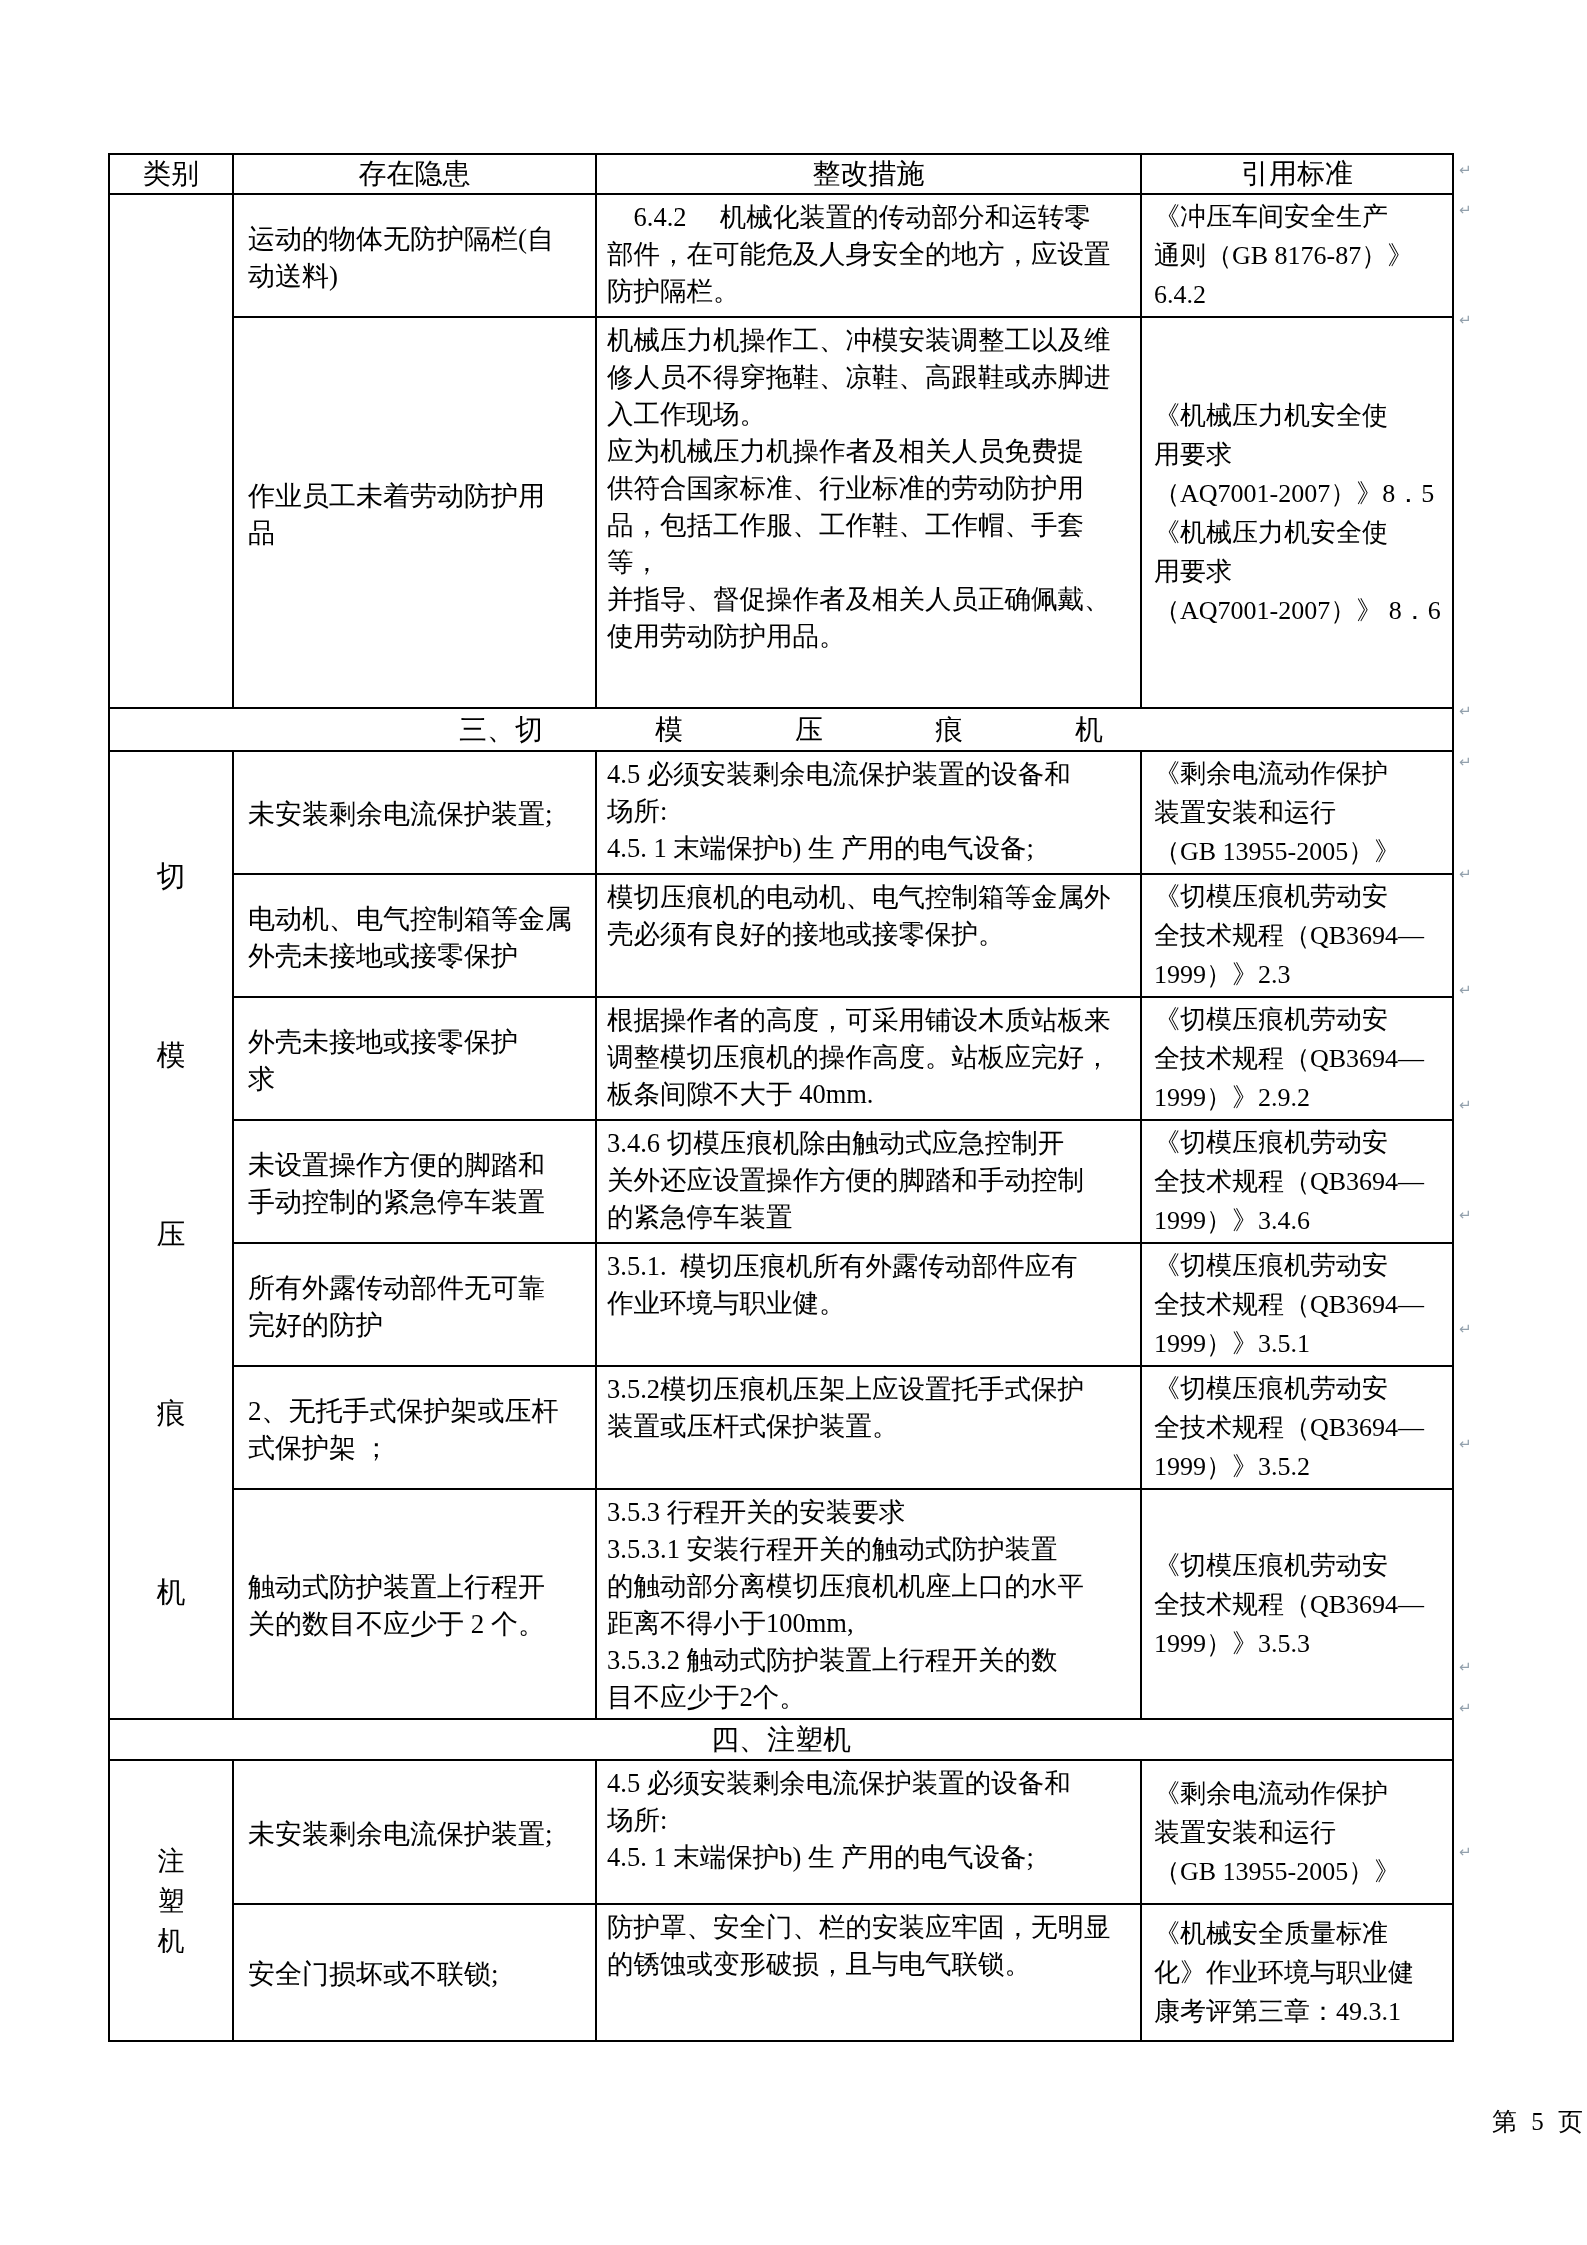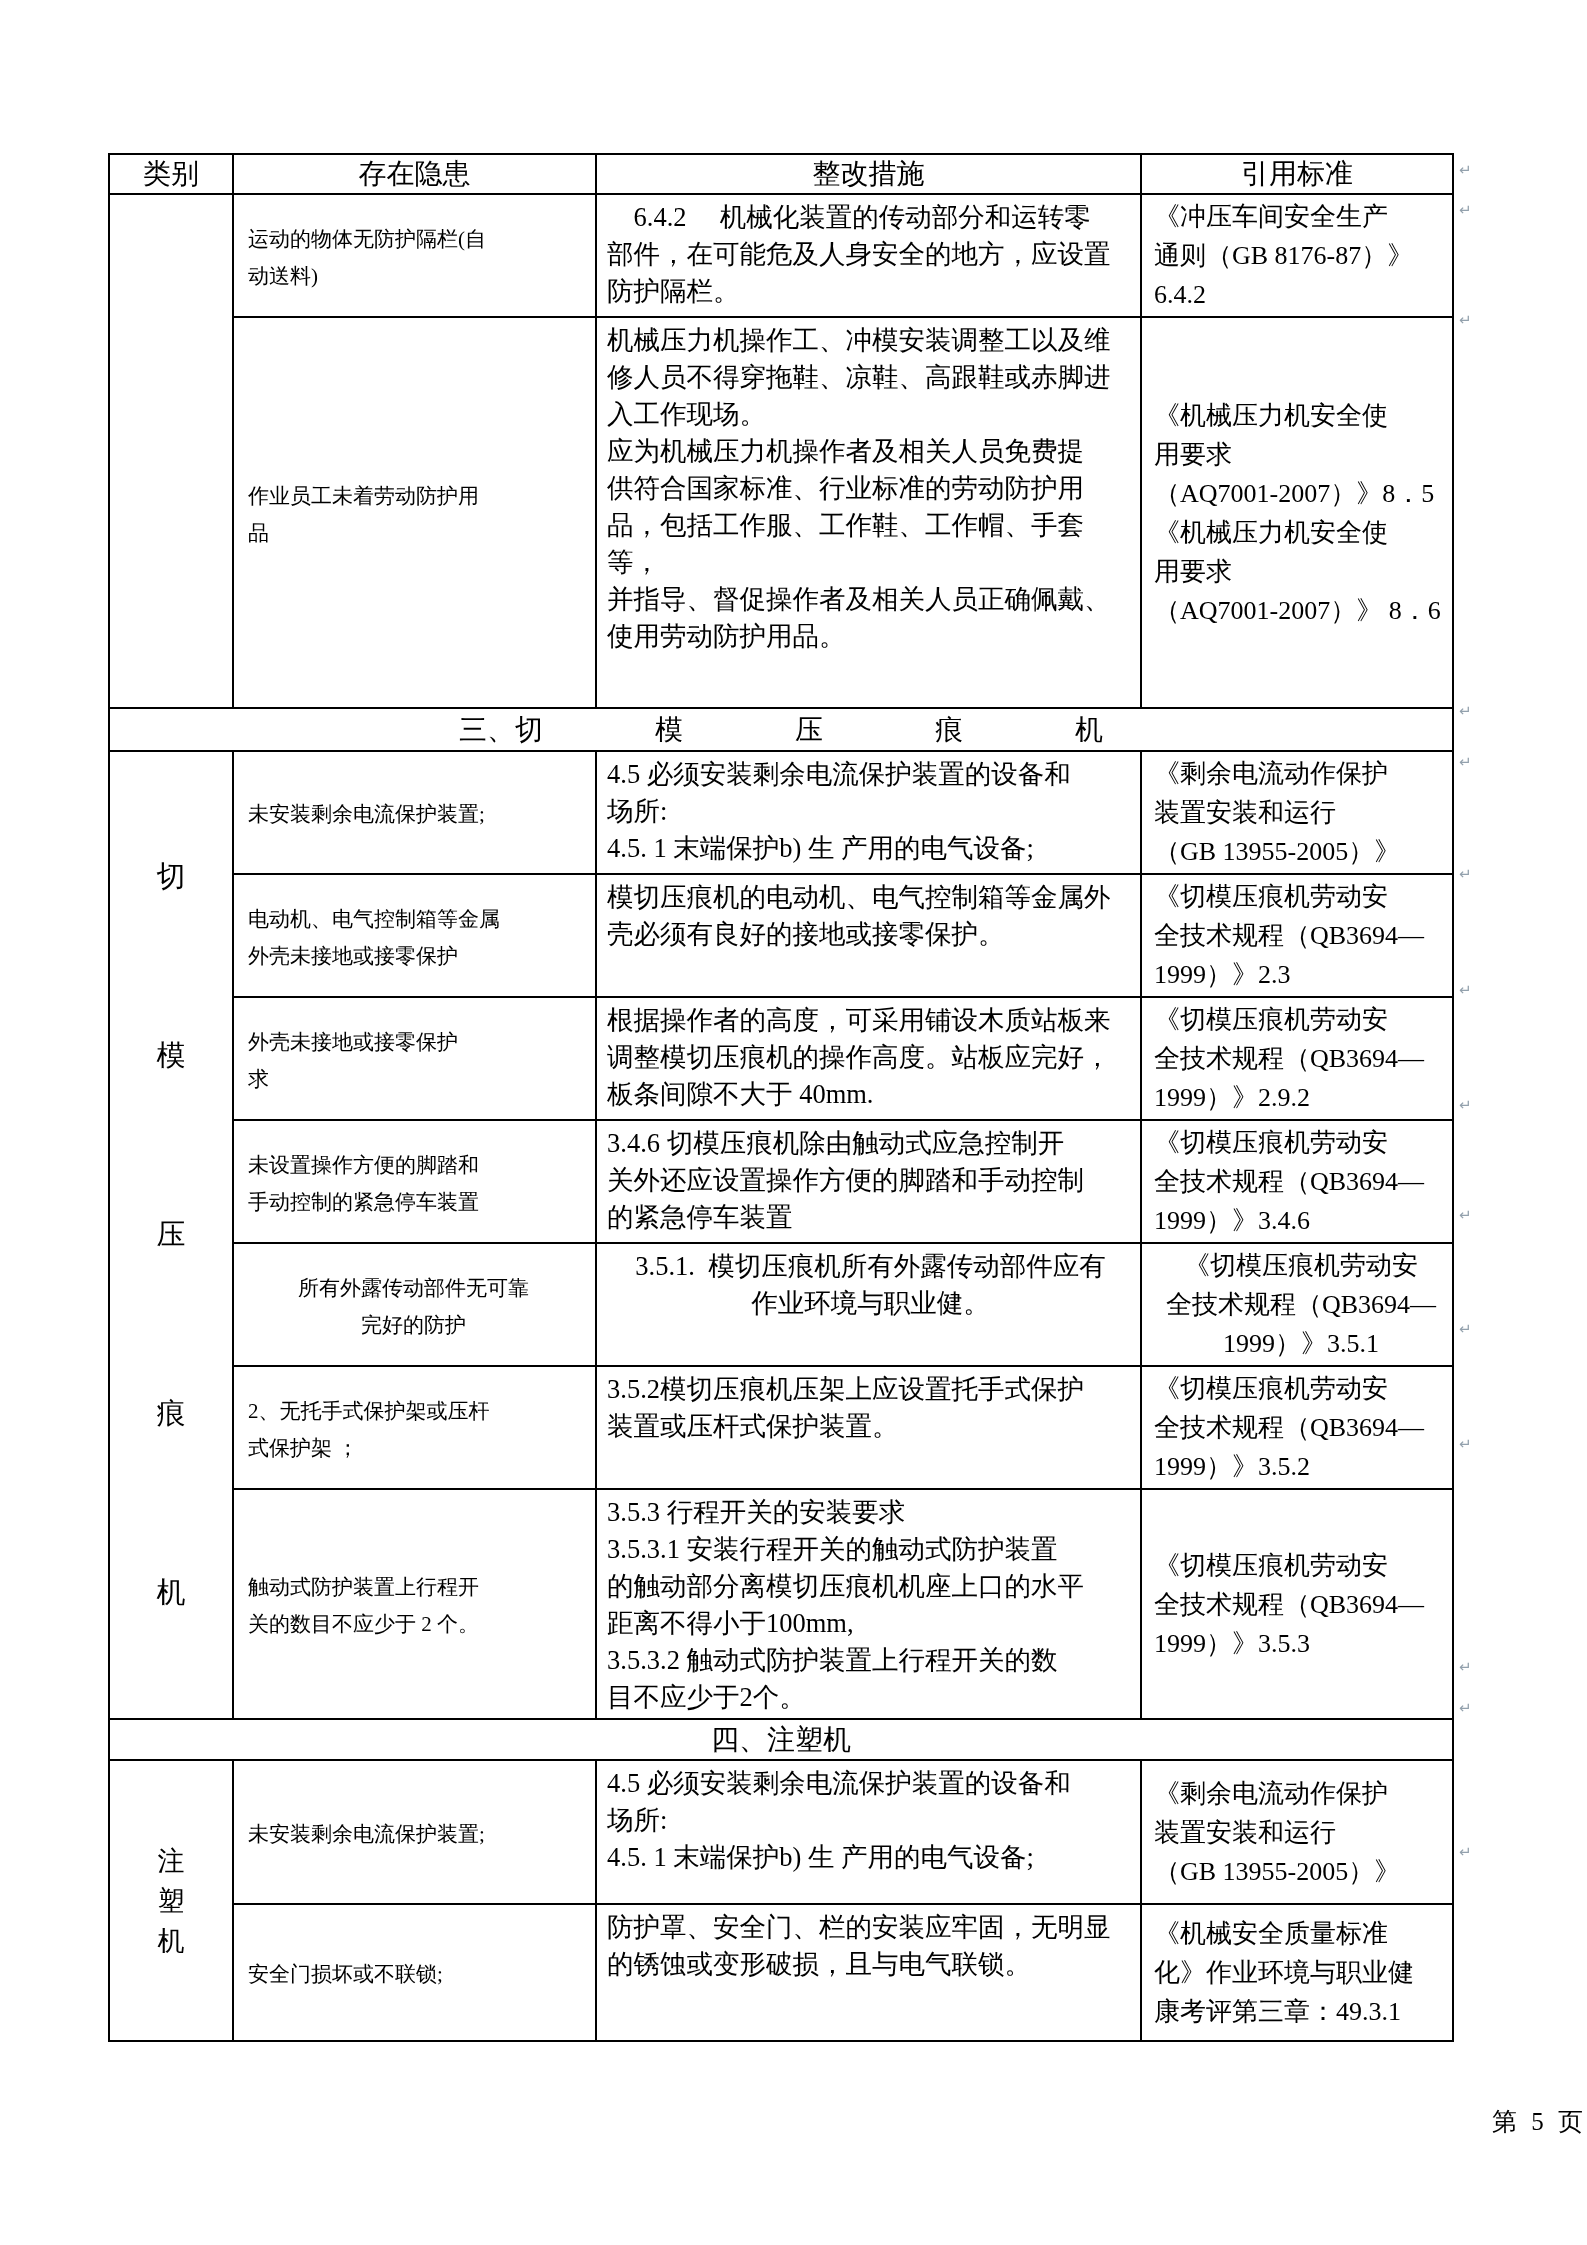--- a/index.html
+++ b/index.html
@@ -35,21 +35,21 @@
     font-size:28px;
     line-height:36px;
     margin-left:39px;
   }
   td.sec {
     text-align:center;
     font-size:28px;
     line-height:34px;
   }
   td.hazard {
-    font-size:21px;
+    font-size:27px;
     line-height:37px;
     padding:8px 16px 4px 14px;
     white-space:pre-wrap;
     vertical-align:middle;
   }
   td.measure {
     font-size:26.5px;
     line-height:37px;
     padding:4px 6px 2px 10px;
     white-space:pre-wrap;
@@ -186,21 +186,21 @@
         <tr style="height: 110px;">
           <td class="hazard">未设置操作方便的脚踏和
 手动控制的紧急停车装置</td>
           <td class="measure">3.4.6 切模压痕机除由触动式应急控制开
 关外还应设置操作方便的脚踏和手动控制
 的紧急停车装置</td>
           <td class="standard">《切模压痕机劳动安
 全技术规程（QB3694—
 1999）》3.4.6</td>
         </tr>
-        <tr style="height: 114px; text-align: center;">
+        <tr style="height: 114px;">
           <td class="hazard">所有外露传动部件无可靠
 完好的防护</td>
           <td class="measure">3.5.1.  模切压痕机所有外露传动部件应有
 作业环境与职业健。</td>
           <td class="standard">《切模压痕机劳动安
 全技术规程（QB3694—
 1999）》3.5.1</td>
         </tr>
         <tr style="height: 115px;">
           <td class="hazard">2、无托手式保护架或压杆

